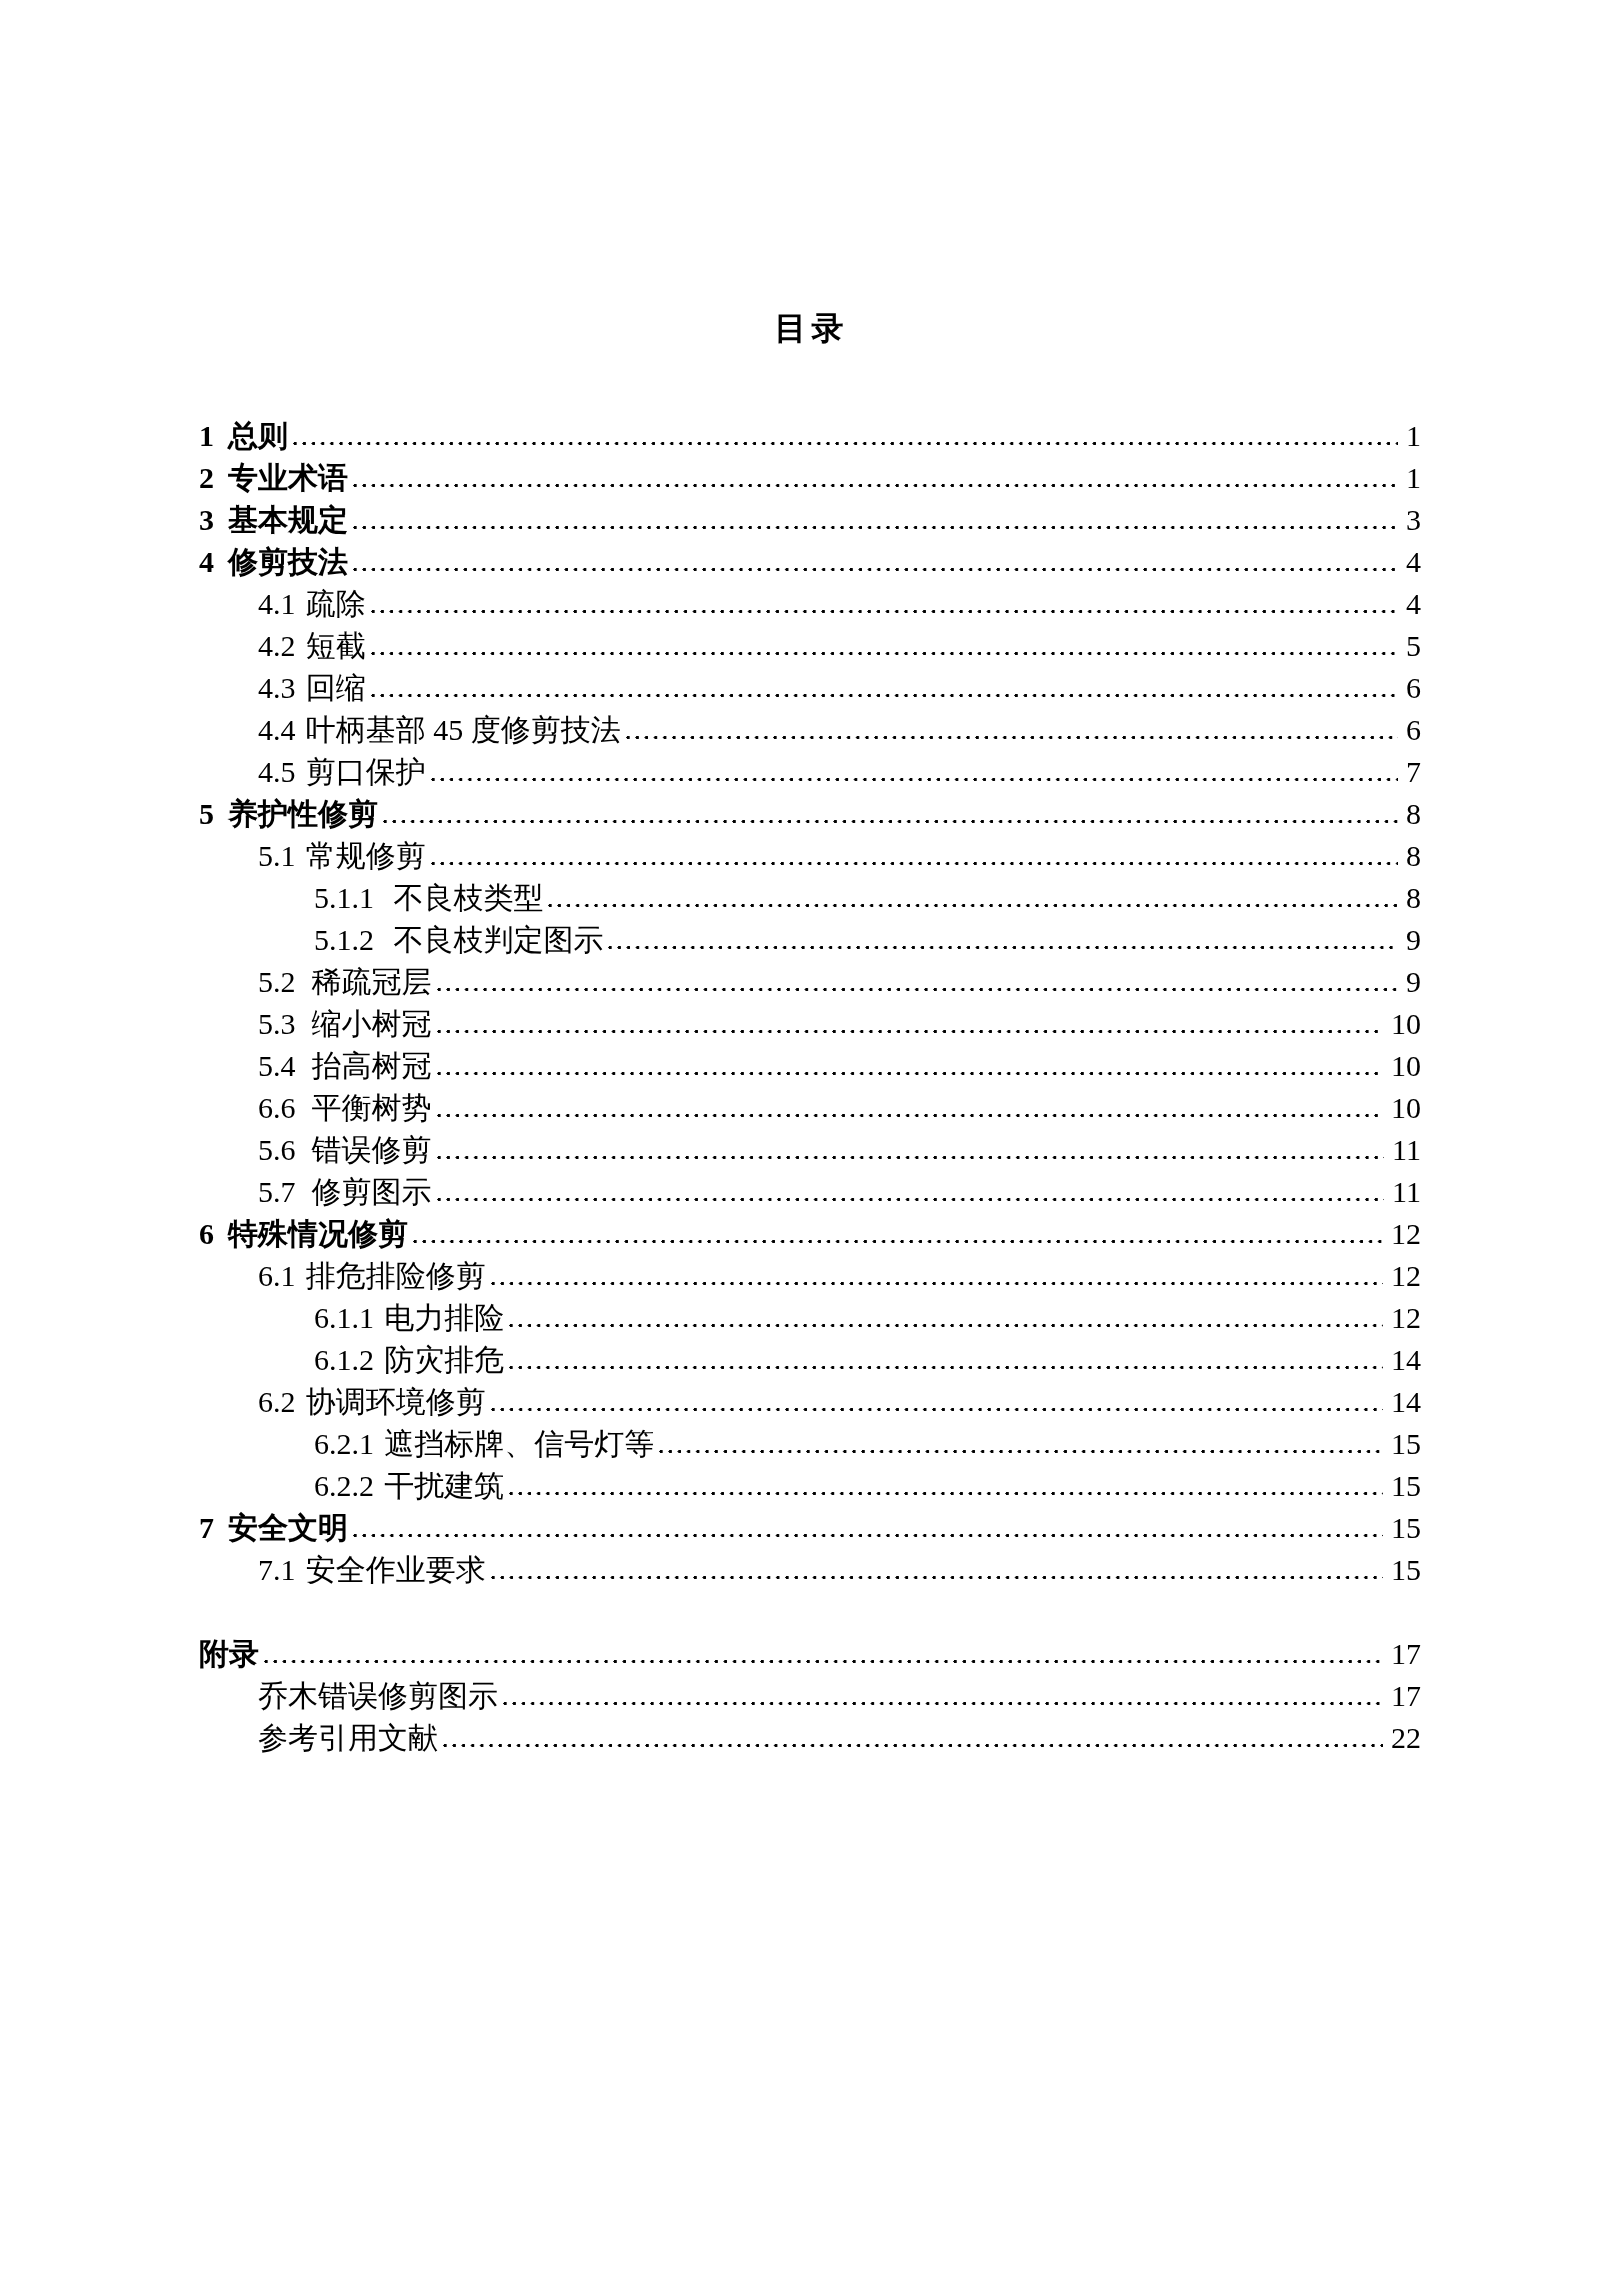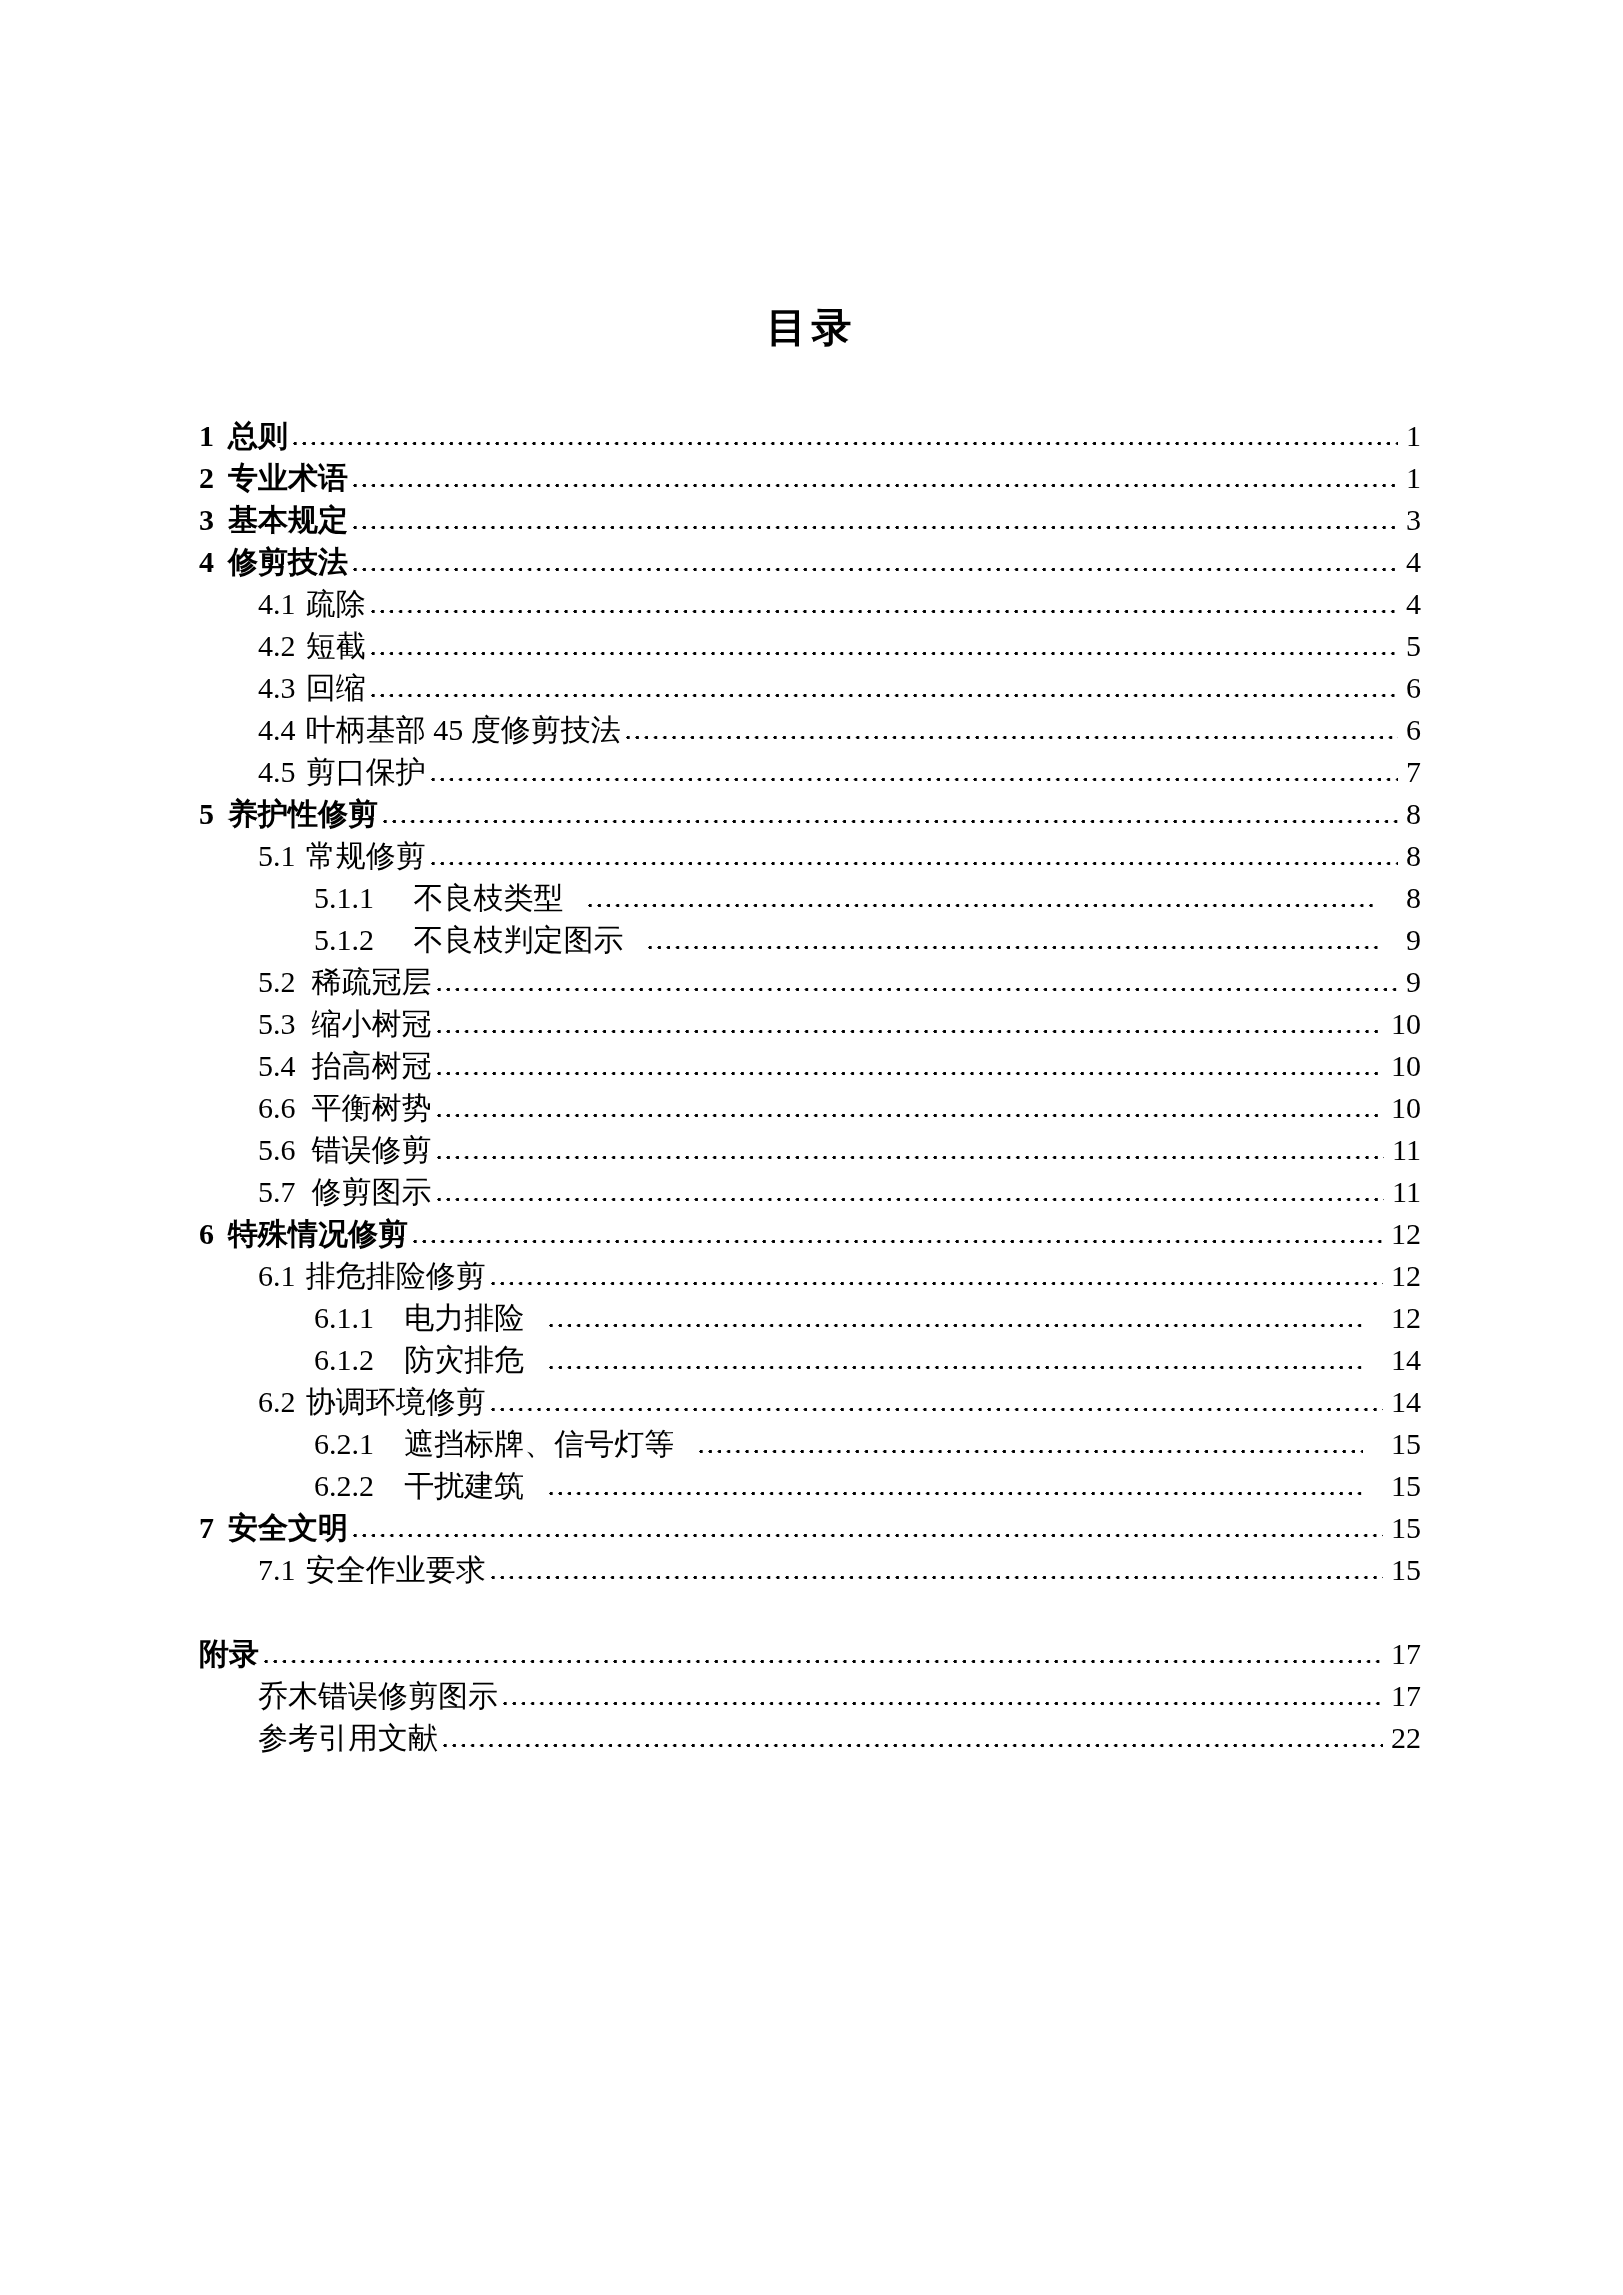--- a/index.html
+++ b/index.html
@@ -11,42 +11,42 @@
     color: #000000;
     font-family: "Liberation Serif", "DejaVu Serif", serif;
     overflow: hidden;
   }
   .doc-title {
     position: absolute;
     top: 305px;
     left: 0;
     width: 100%;
     text-align: center;
-    font-size: 40px;
+    font-size: 32px;
     line-height: 46px;
     font-weight: 700;
-    font-family: Liberation Serif, serif;
+    font-family: Liberation Sans, sans-serif;
     letter-spacing: 5.1px;
   }
   .toc {
     position: absolute;
     top: 415px;
     left: 199px;
     right: 202px;
   }
   .toc-row {
     display: flex;
     align-items: baseline;
     height: 42px;
     line-height: 42px;
     font-size: 30px;
     white-space: pre;
   }
   .lvl1 { padding-left: 59px; }
-  .lvl2 { padding-left: 115px; gap: 20px; }
+  .lvl2 { padding-left: 115px; }
   .num { flex: 0 0 auto; }
   .lvl0 .num { display: inline-block; min-width: 29px; margin-right: 0; }
   .gap-n { margin-right: 10.2px; }
   .gap-m { margin-right: 19.4px; }
   .gap-w { margin-right: 16px; }
   .title { flex: 0 0 auto; }
   .bold .num, .bold .title { font-weight: 700; }
   .bold .title { font-family: Liberation Serif, serif; }
   .dots {
     flex: 1 1 auto;

